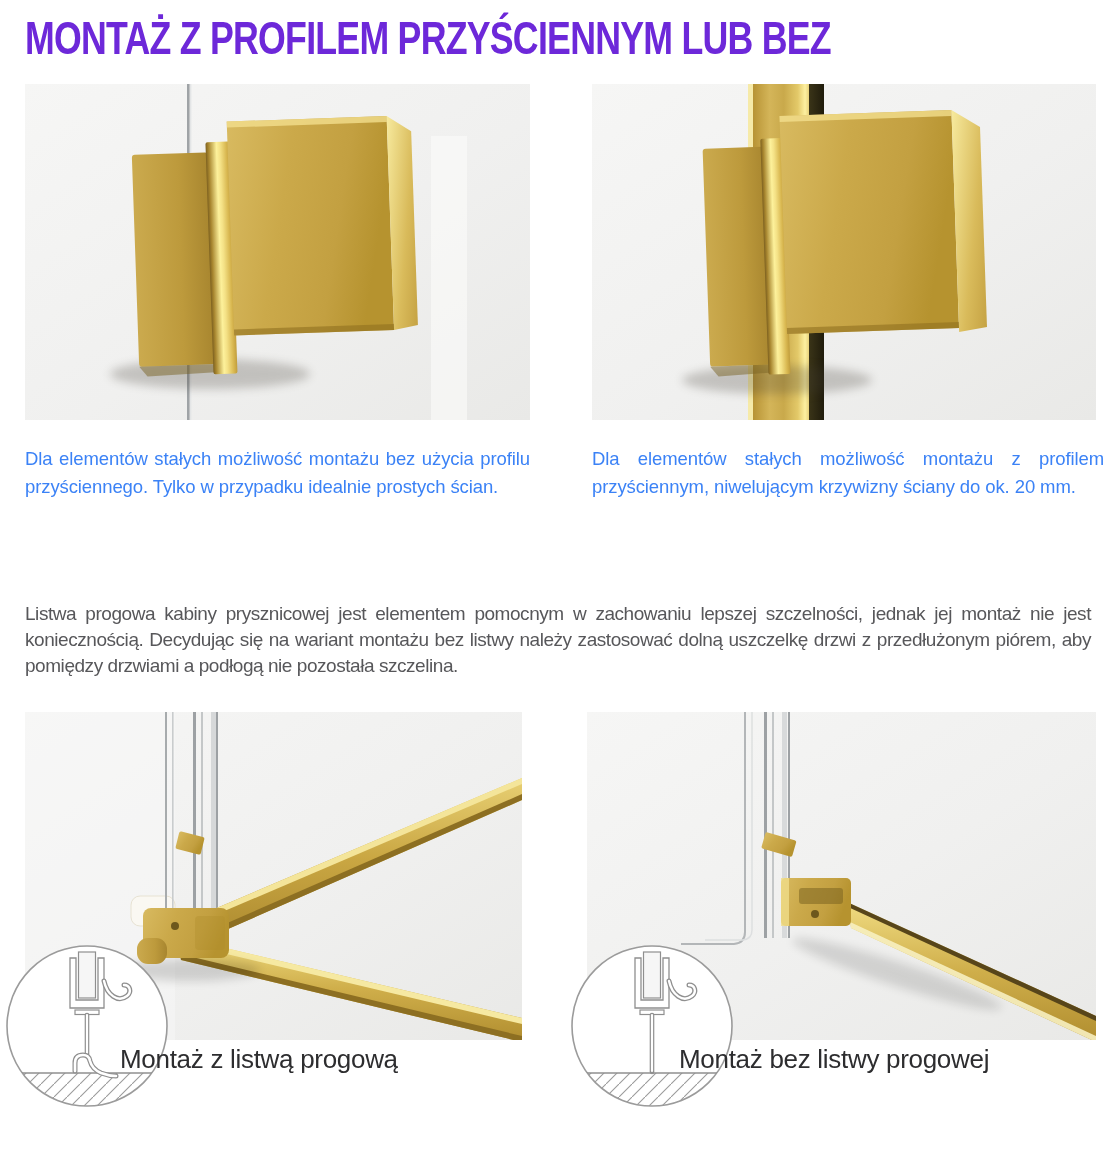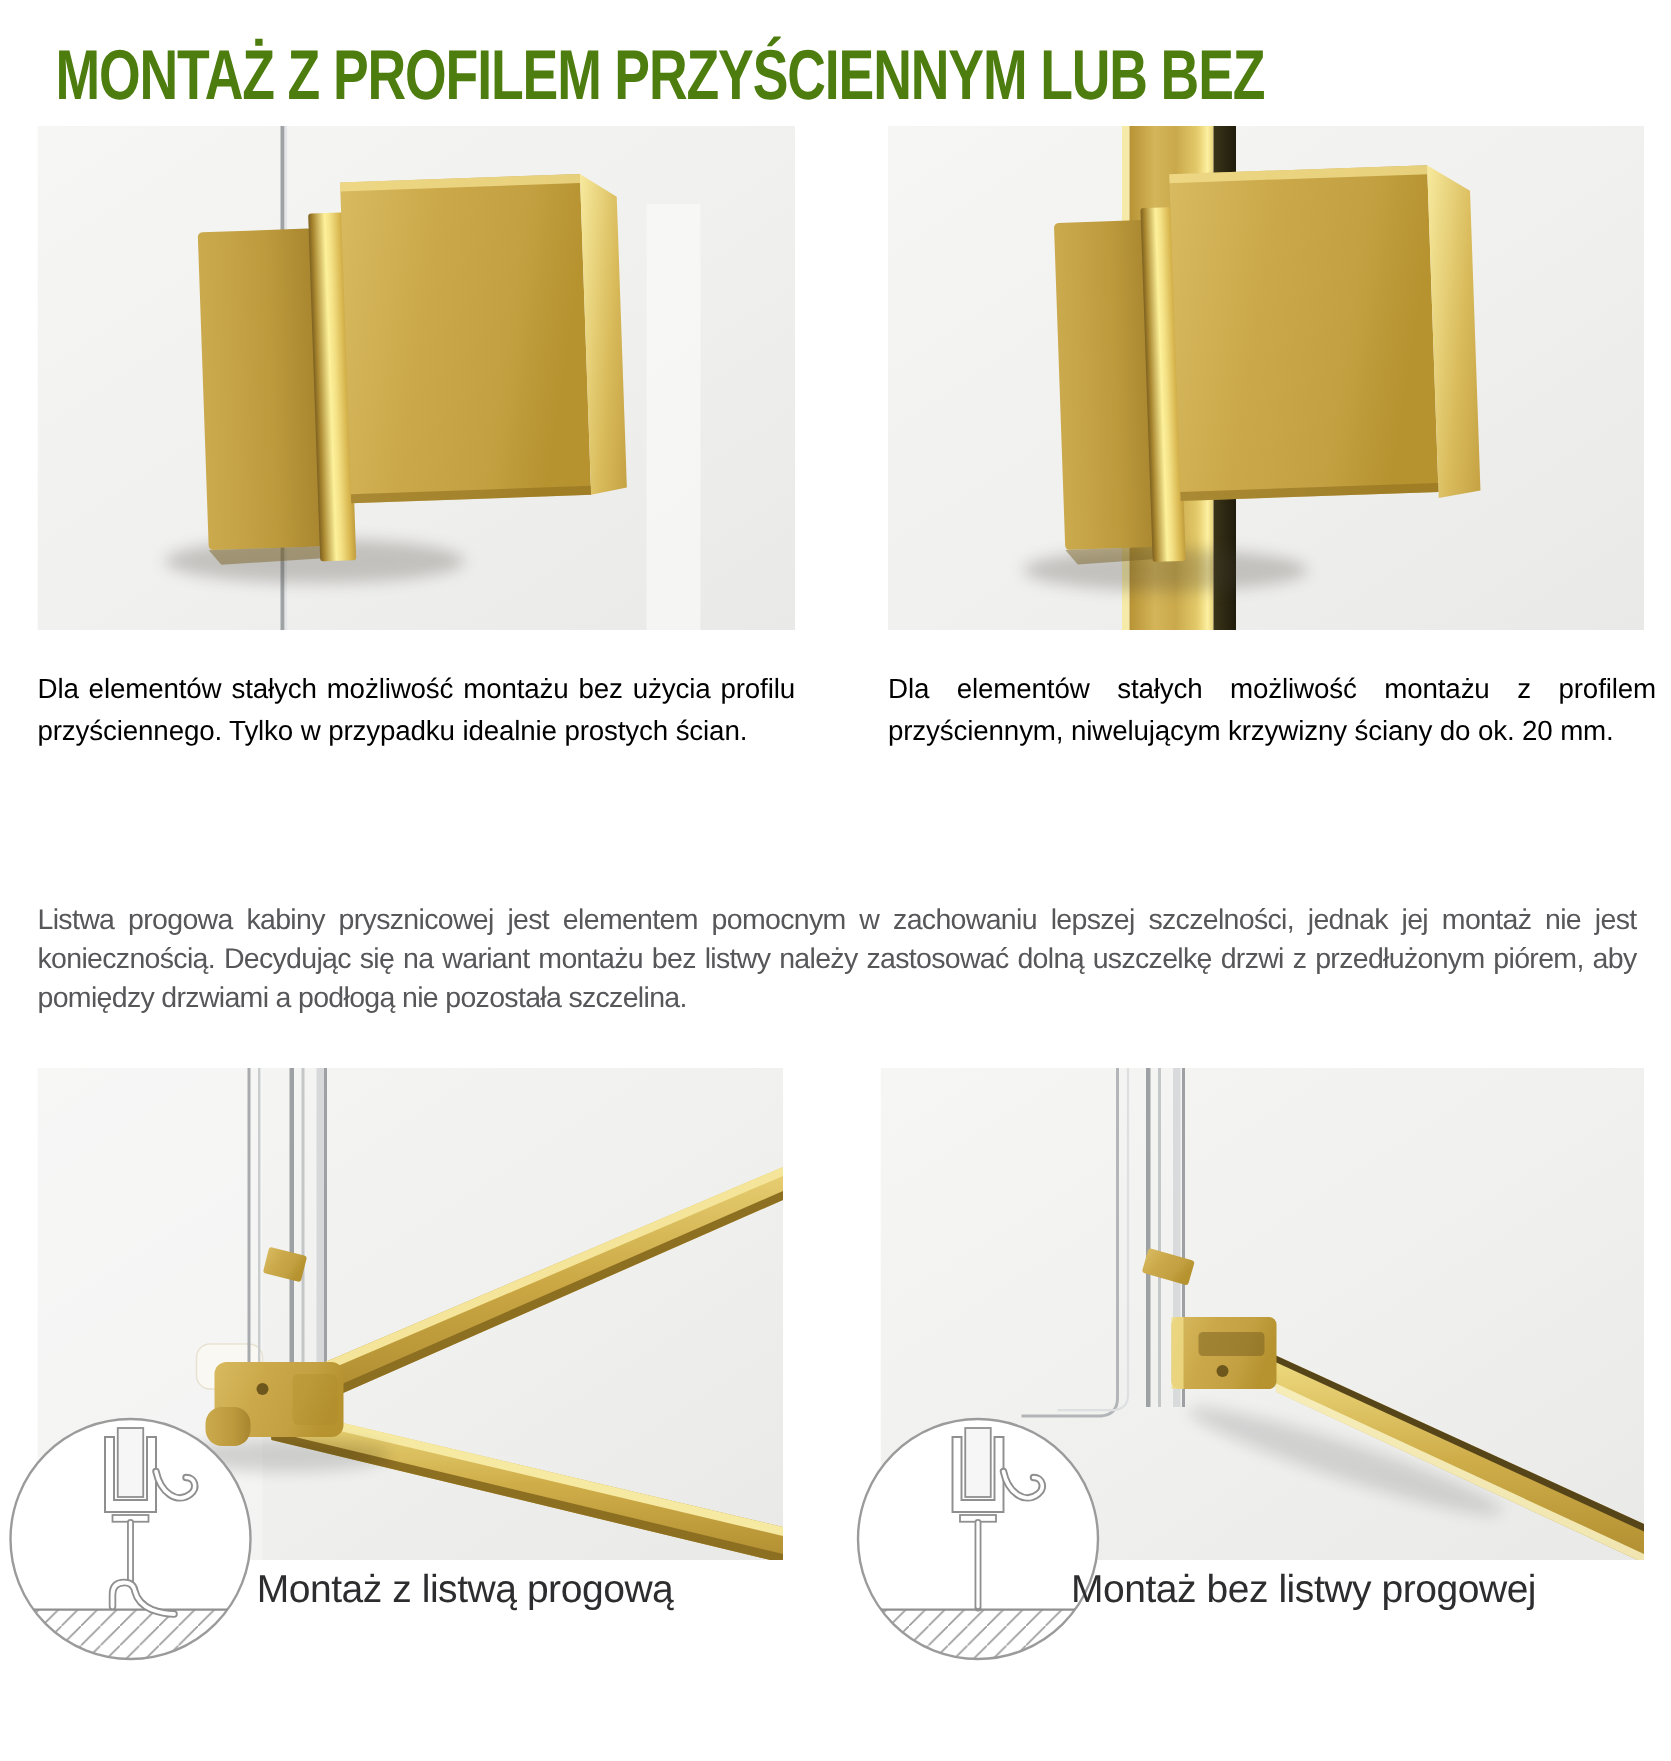--- a/index.html
+++ b/index.html
@@ -1,35 +1,35 @@
 <!DOCTYPE html>
 <html lang="pl"><head>
 <meta charset="utf-8">
 <style>
   html,body{margin:0;padding:0;background:#ffffff;}
   .page{position:relative;width:1114px;height:1174px;background:#ffffff;
         font-family:"Liberation Sans",sans-serif;overflow:hidden;}
-  .heading{position:absolute;left:25px;margin:12px;color:#4d7c0f;font-weight:700;}
+  .heading{position:absolute;left:25px;margin:0;color:#6d28d9;font-weight:700;}
   .heading .cond{display:inline-block;font-size:47px;line-height:1.05;letter-spacing:-1px;
         transform:scaleX(0.76);transform-origin:0 50%;white-space:nowrap;}
   #heading1{top:13px;}
   #heading2{top:540px;}
   figure.photo{position:absolute;margin:0;padding:0;line-height:0;}
   #photo1{left:25px;top:84px;}
   #photo2{left:592px;top:84px;}
   #photo3{left:25px;top:712px;}
   #photo4{left:587px;top:712px;}
-  .cap{position:absolute;margin:0;color:#000000;font-size:18.5px;line-height:28px;
+  .cap{position:absolute;margin:0;color:#3b82f6;font-size:18.5px;line-height:28px;
        text-align:justify;letter-spacing:-0.1px;}
   #cap1{left:25px;top:445px;width:505px;}
   #cap2{left:592px;top:445px;width:512px;}
   .intro{position:absolute;left:25px;top:601px;width:1066px;margin:0;color:#57575a;
        font-size:19px;line-height:26px;text-align:justify;letter-spacing:-0.45px;}
   .caplg{position:absolute;top:1044px;margin:0;color:#2d2d2f;font-size:26px;line-height:30px;
-       letter-spacing:-0.3px;text-align:center;white-space:nowrap;}
+       letter-spacing:-0.3px;white-space:nowrap;}
   #cap3{left:120px;width:380px;}
   #cap4{left:679px;width:380px;}
   .inset{position:absolute;width:170px;height:170px;line-height:0;}
   #insetL{left:2px;top:941px;}
   #insetR{left:567px;top:941px;}
   .defs-holder{position:absolute;width:0;height:0;overflow:hidden;}
 </style>
 </head>
 <body>
 

